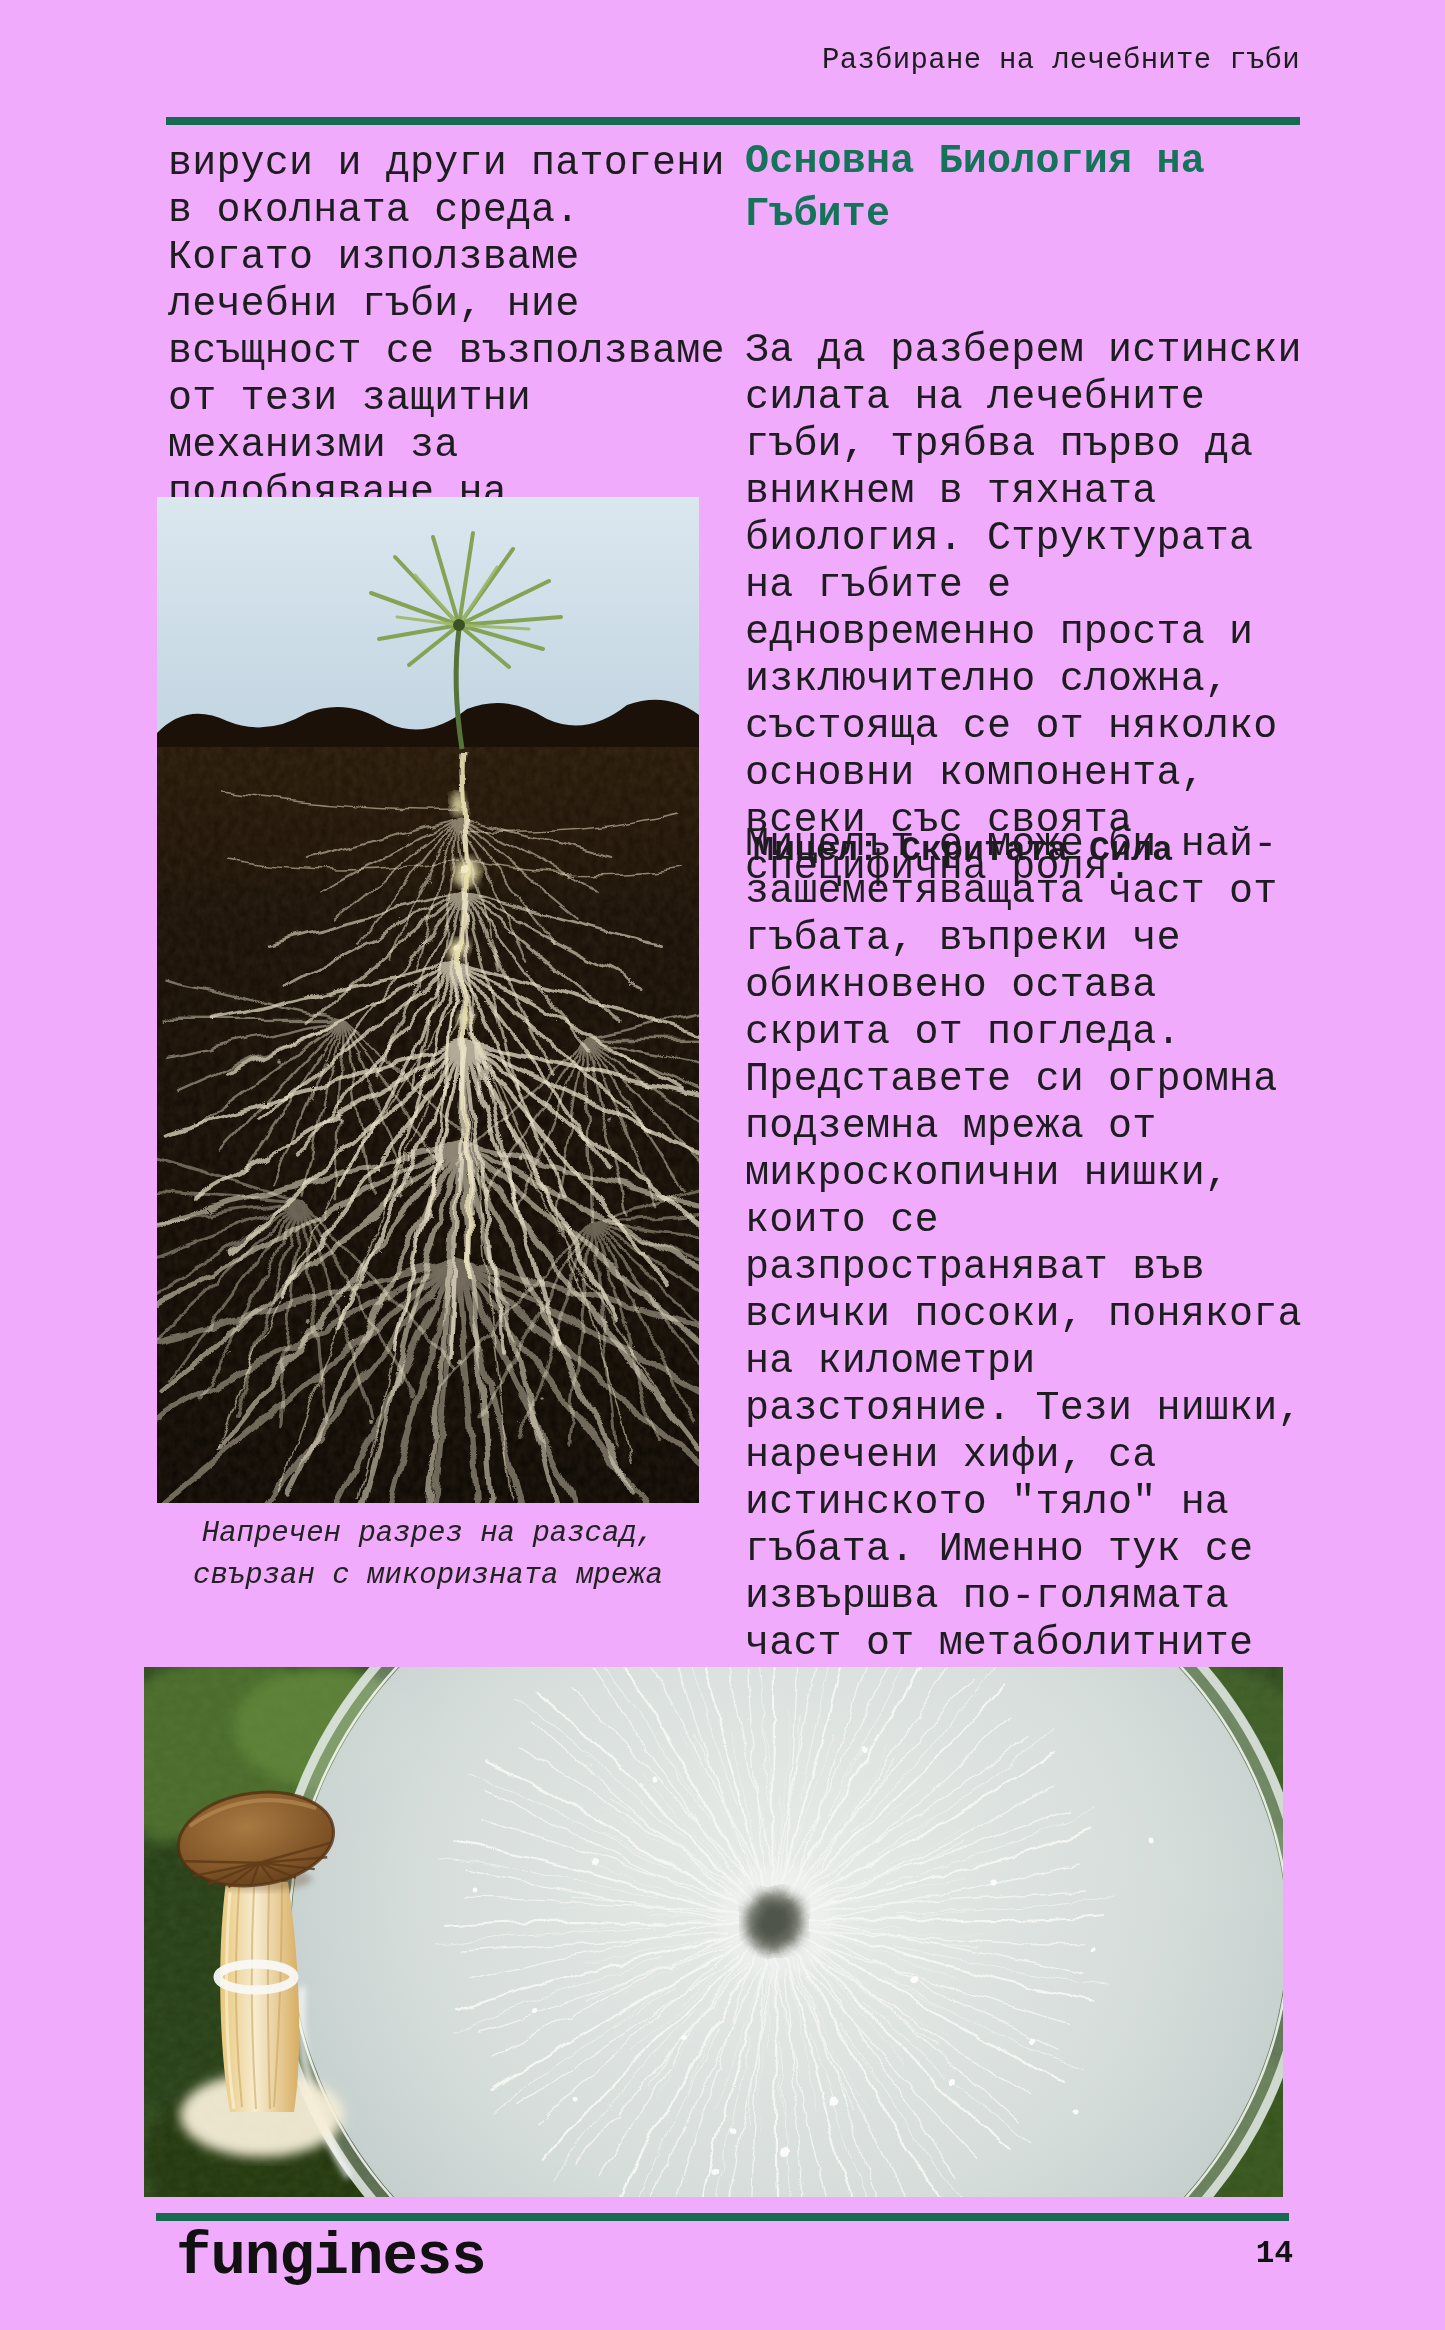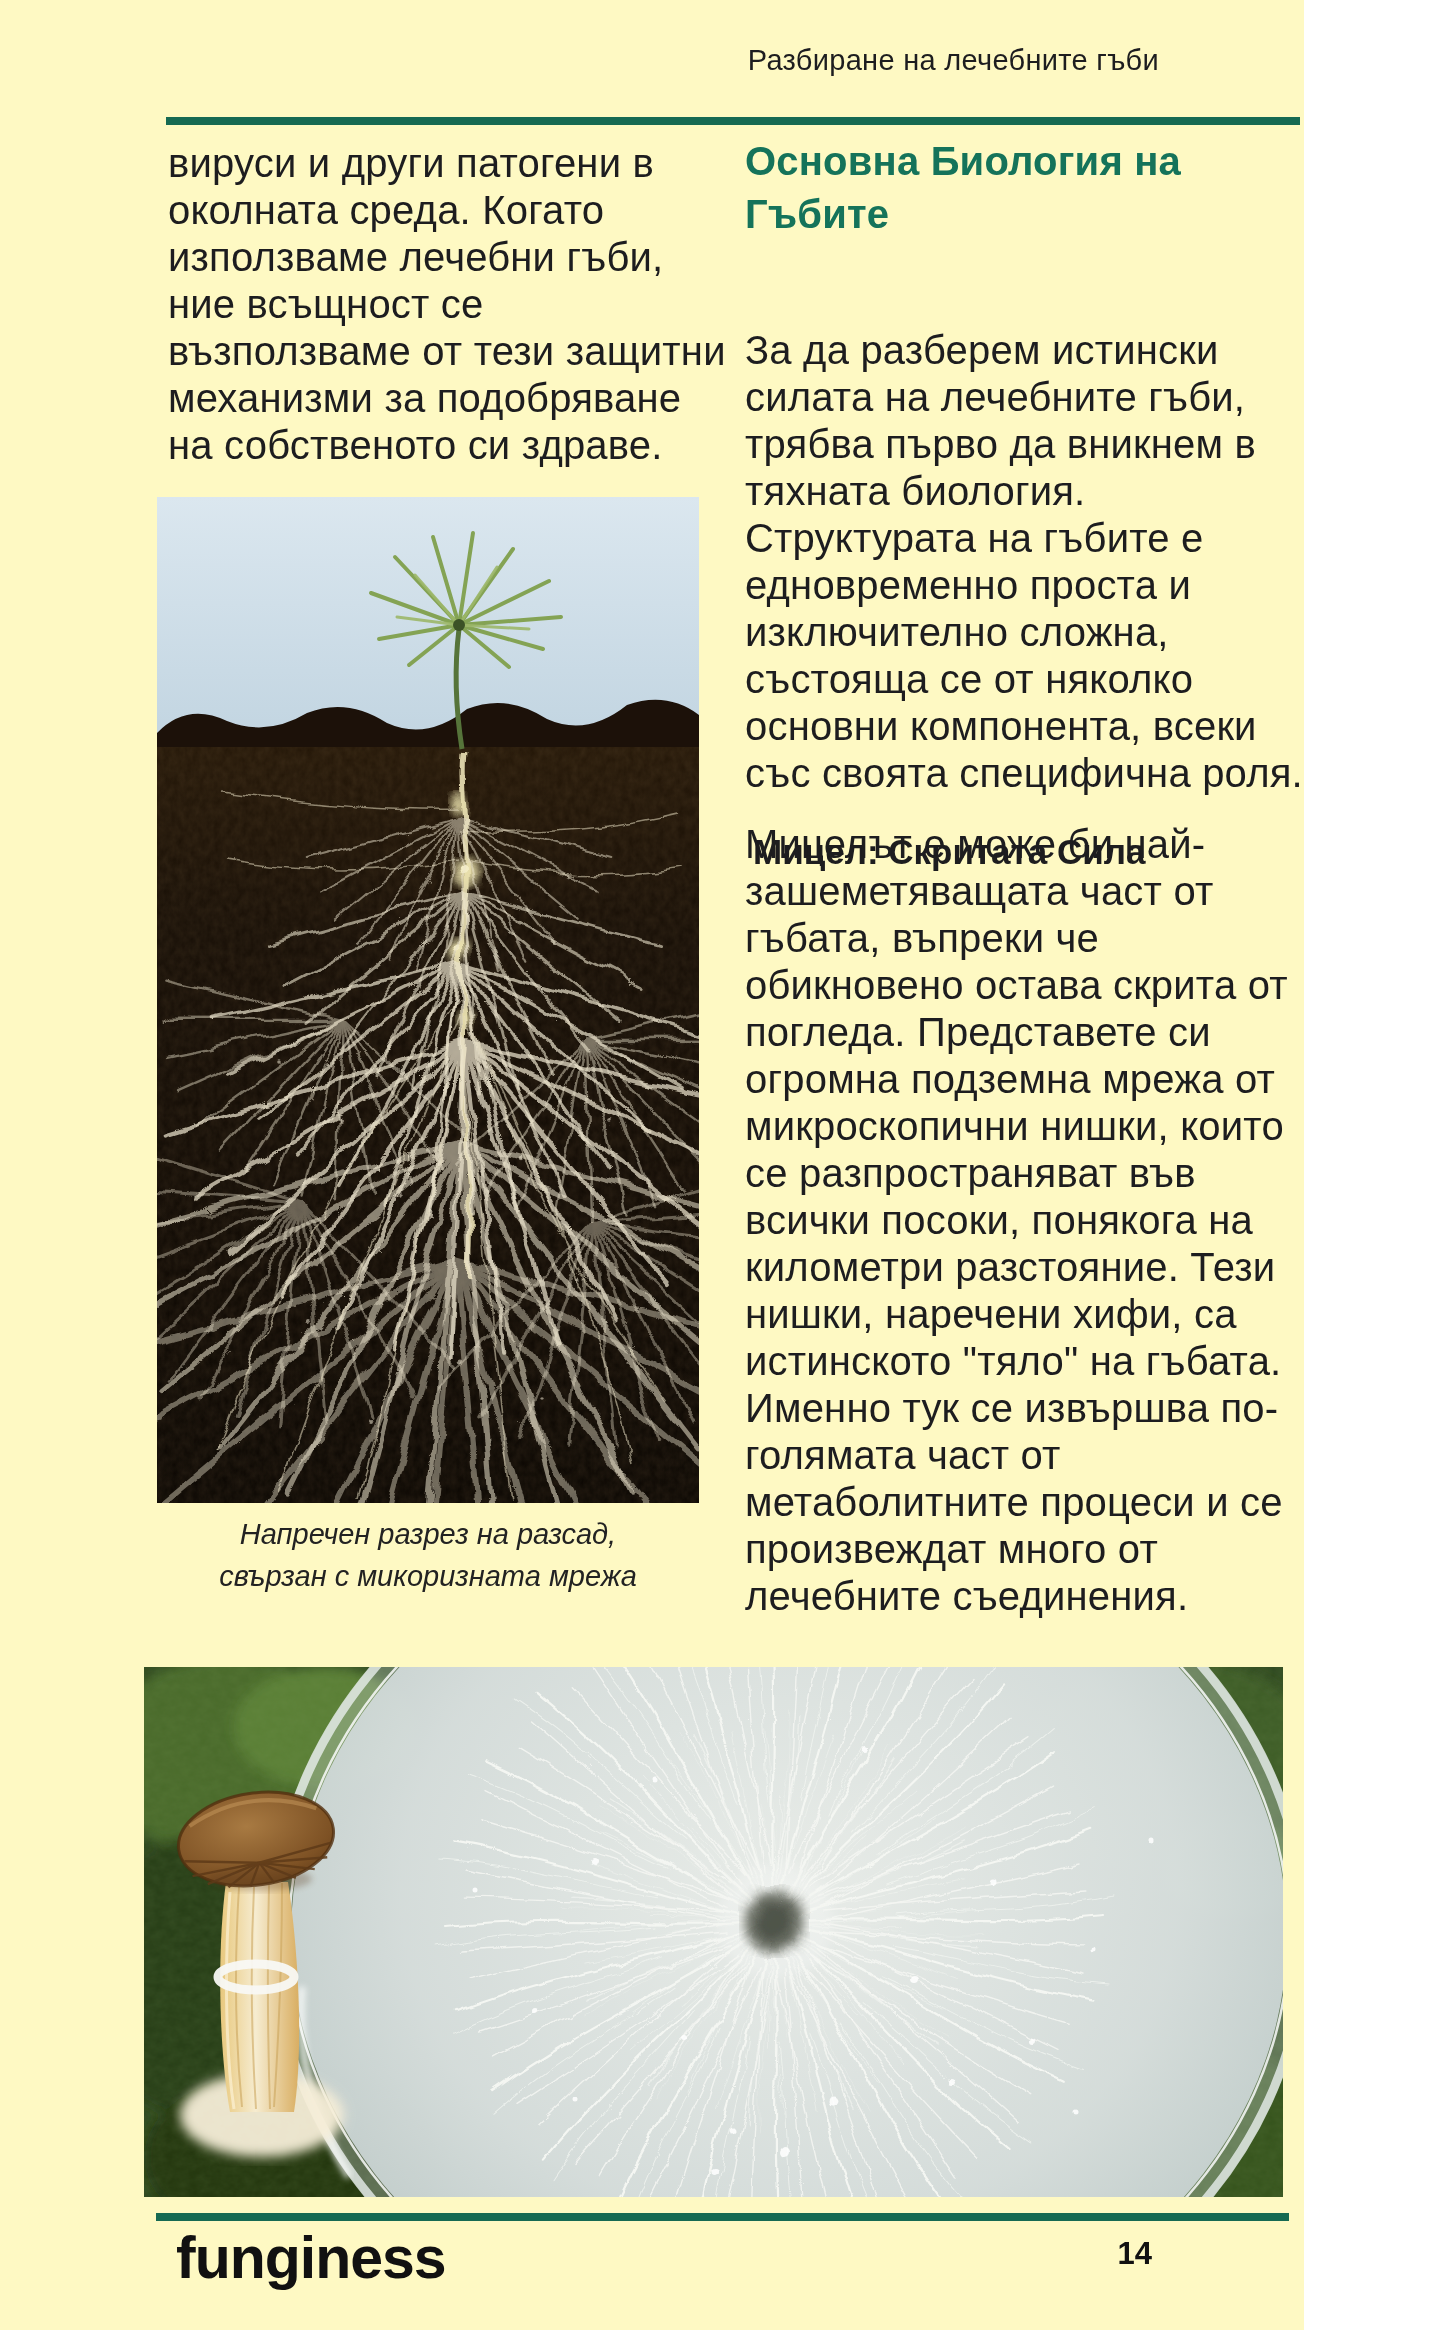--- a/index.html
+++ b/index.html
@@ -1,18 +1,18 @@
 <!DOCTYPE html>
 <html><head>
 <meta charset="utf-8">
 <style>
   html,body{margin:0;padding:0;background:#ffffff;}
   .page{
-    position:relative;width:1304px;height:2330px;background:#fef9c3;
-    font-family:Liberation Sans, sans-serif;color:#1d1d1f;
+    position:relative;width:1445px;height:2330px;background:#f0abfc;
+    font-family:Liberation Mono, monospace;color:#1d1d1f;
     overflow:hidden;
   }
   .running-head{
     position:absolute;top:44px;right:145px;font-size:29px;color:#1d1d1f;
     letter-spacing:0.3px;
   }
   .rule{position:absolute;background:#166a52;height:8px;}
   .top-rule{left:166px;top:117px;width:1134px;}
   .footer-rule{left:156px;top:2213px;width:1133px;}
   .body-par{

